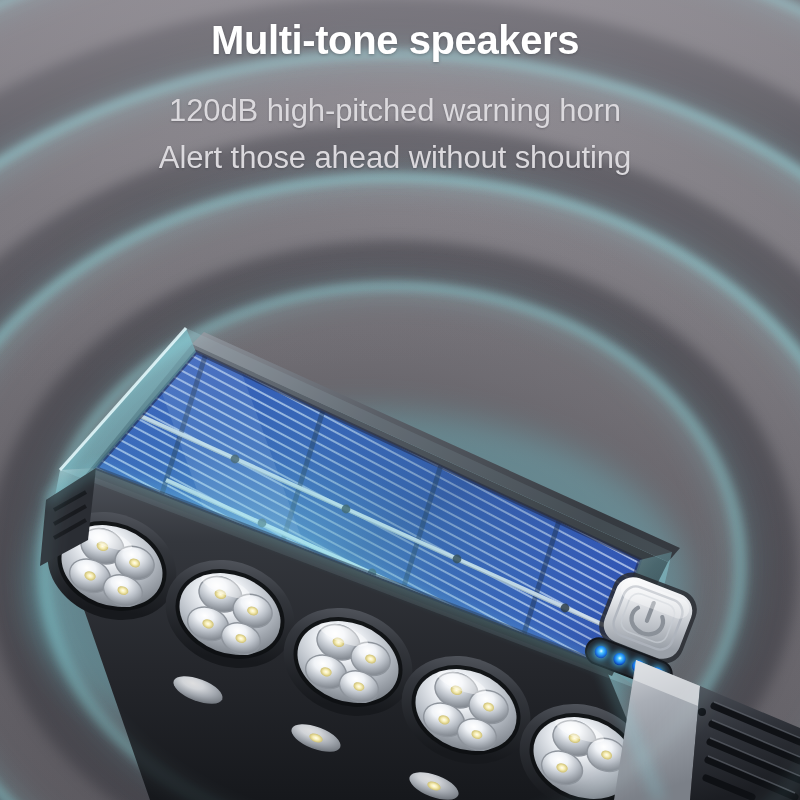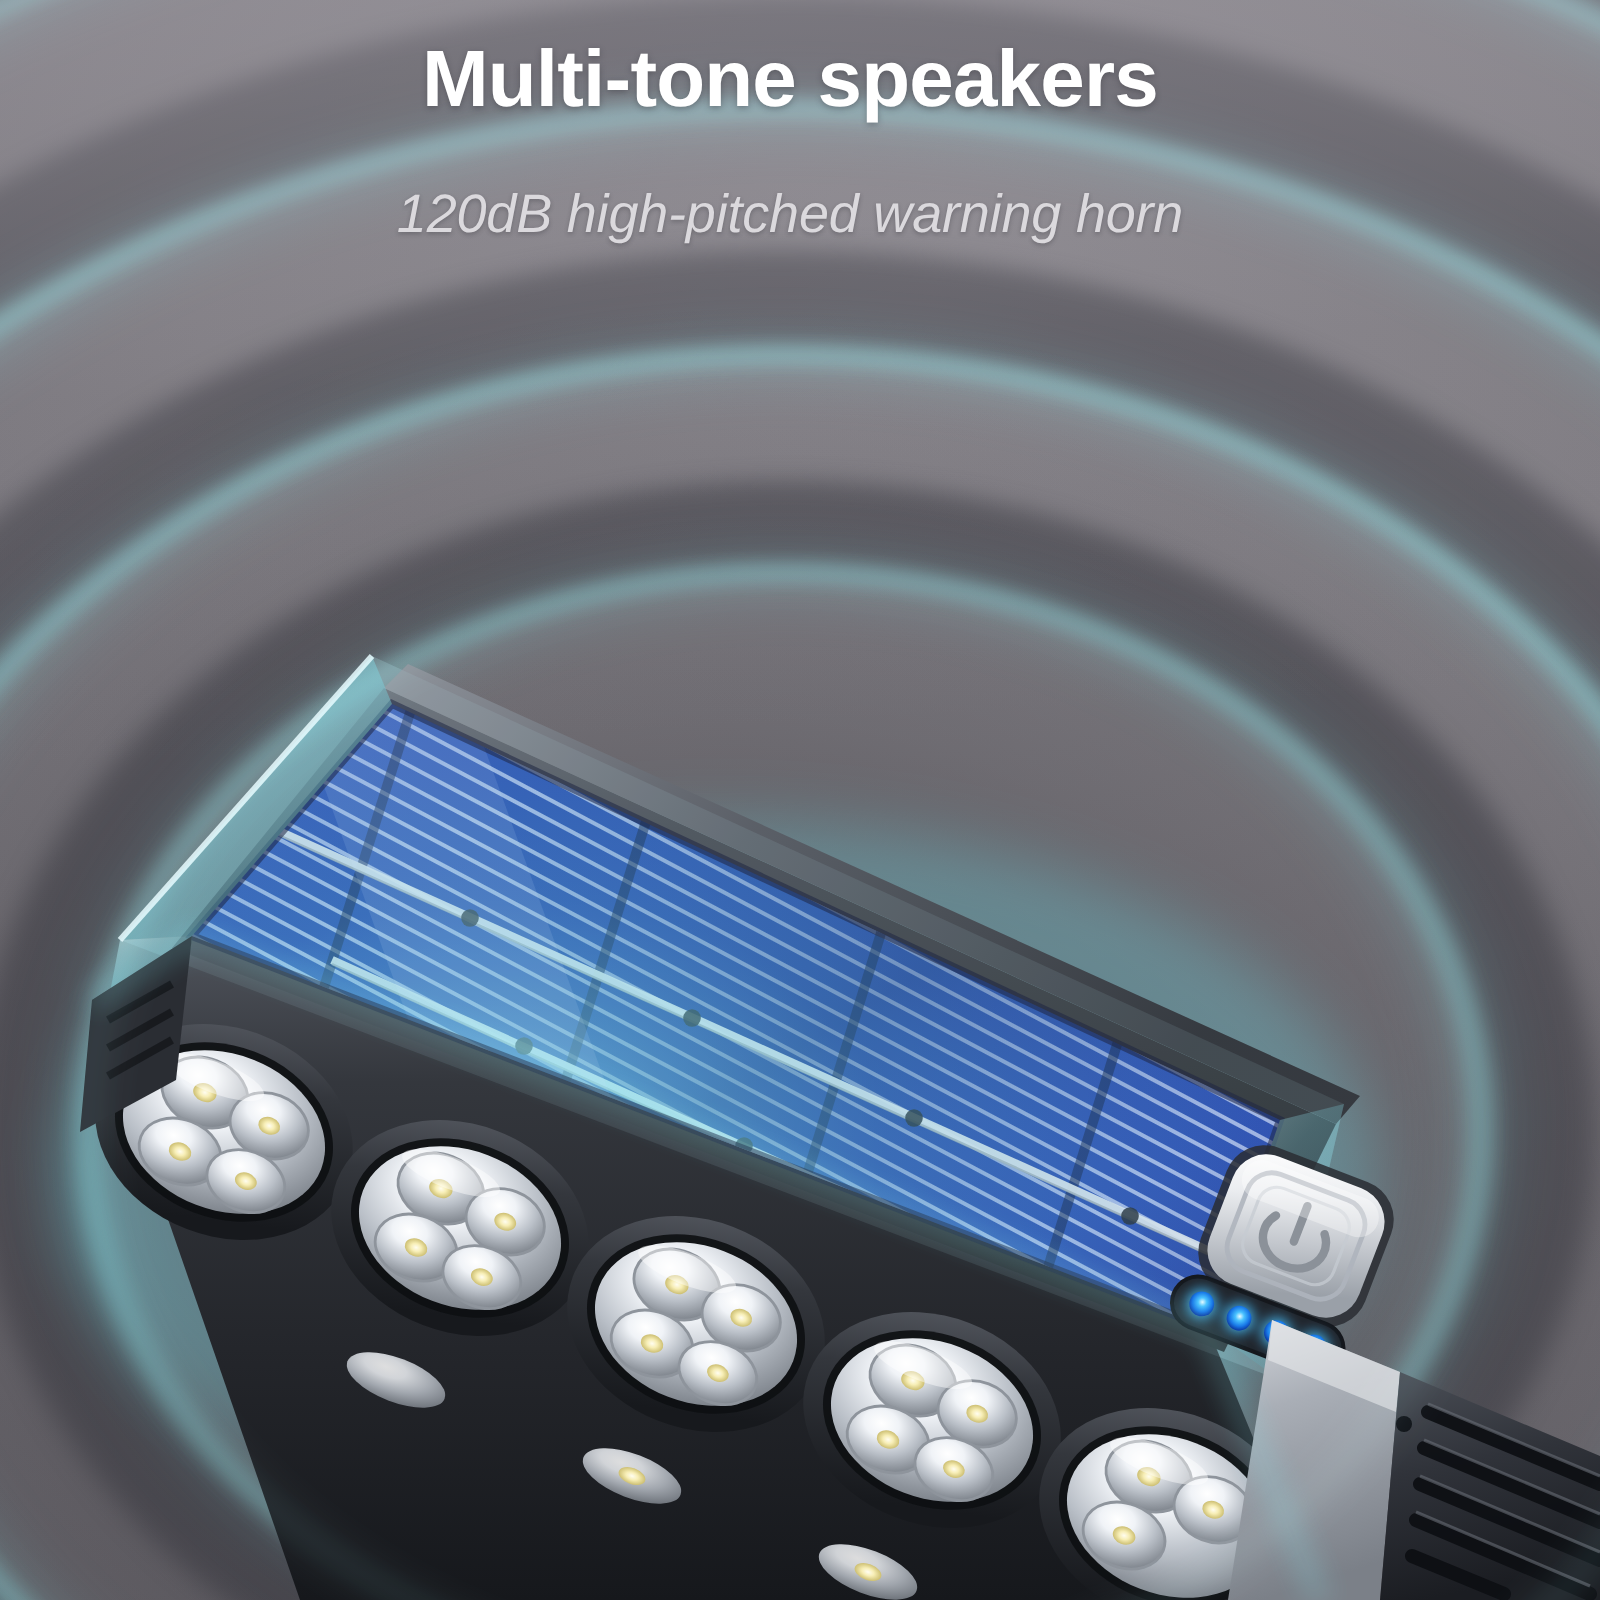--- a/index.html
+++ b/index.html
@@ -99,27 +99,26 @@
     font-size:40px;
     font-weight:700;
     line-height:1.33;
     letter-spacing:-0.4px;
     text-shadow:0 1px 3px rgba(40,40,46,0.35);
     white-space:nowrap;
   }
   .subcopy { margin-top:20px; }
   .subline {
     color:#dbd9dd;
-    font-size:27px;
+    font-size:31px;
     font-weight:400;
     line-height:1.52;
     letter-spacing:-0.1px;
     text-shadow:0 1px 2px rgba(40,40,46,0.30);
     white-space:nowrap;
-    font-style:italic;
   }
 </style>
 </head>
 <body>
 
 <div class="stage">
 
   <div class="bg-base"></div>
 
   <div class="waves">
@@ -510,16 +509,17 @@
     <div class="ring glow" style="width:1614px;height:1614px;border-width:5px;"></div>
     <div class="ring glow" style="width:1282px;height:1282px;border-width:5px;"></div>
     <div class="ring glow" style="width:974px;height:974px;border-width:5px;"></div>
     <div class="ring glow" style="width:702px;height:702px;border-width:5px;"></div>
   </div>
 
   <div class="copy">
     <div class="headline">Multi-tone speakers</div>
     <div class="subcopy">
       <div class="subline">120dB high-pitched warning horn</div>
+      <div class="subline">Alert those ahead without shouting</div>
     </div>
   </div>
 
 </div>
 
 </body></html>

